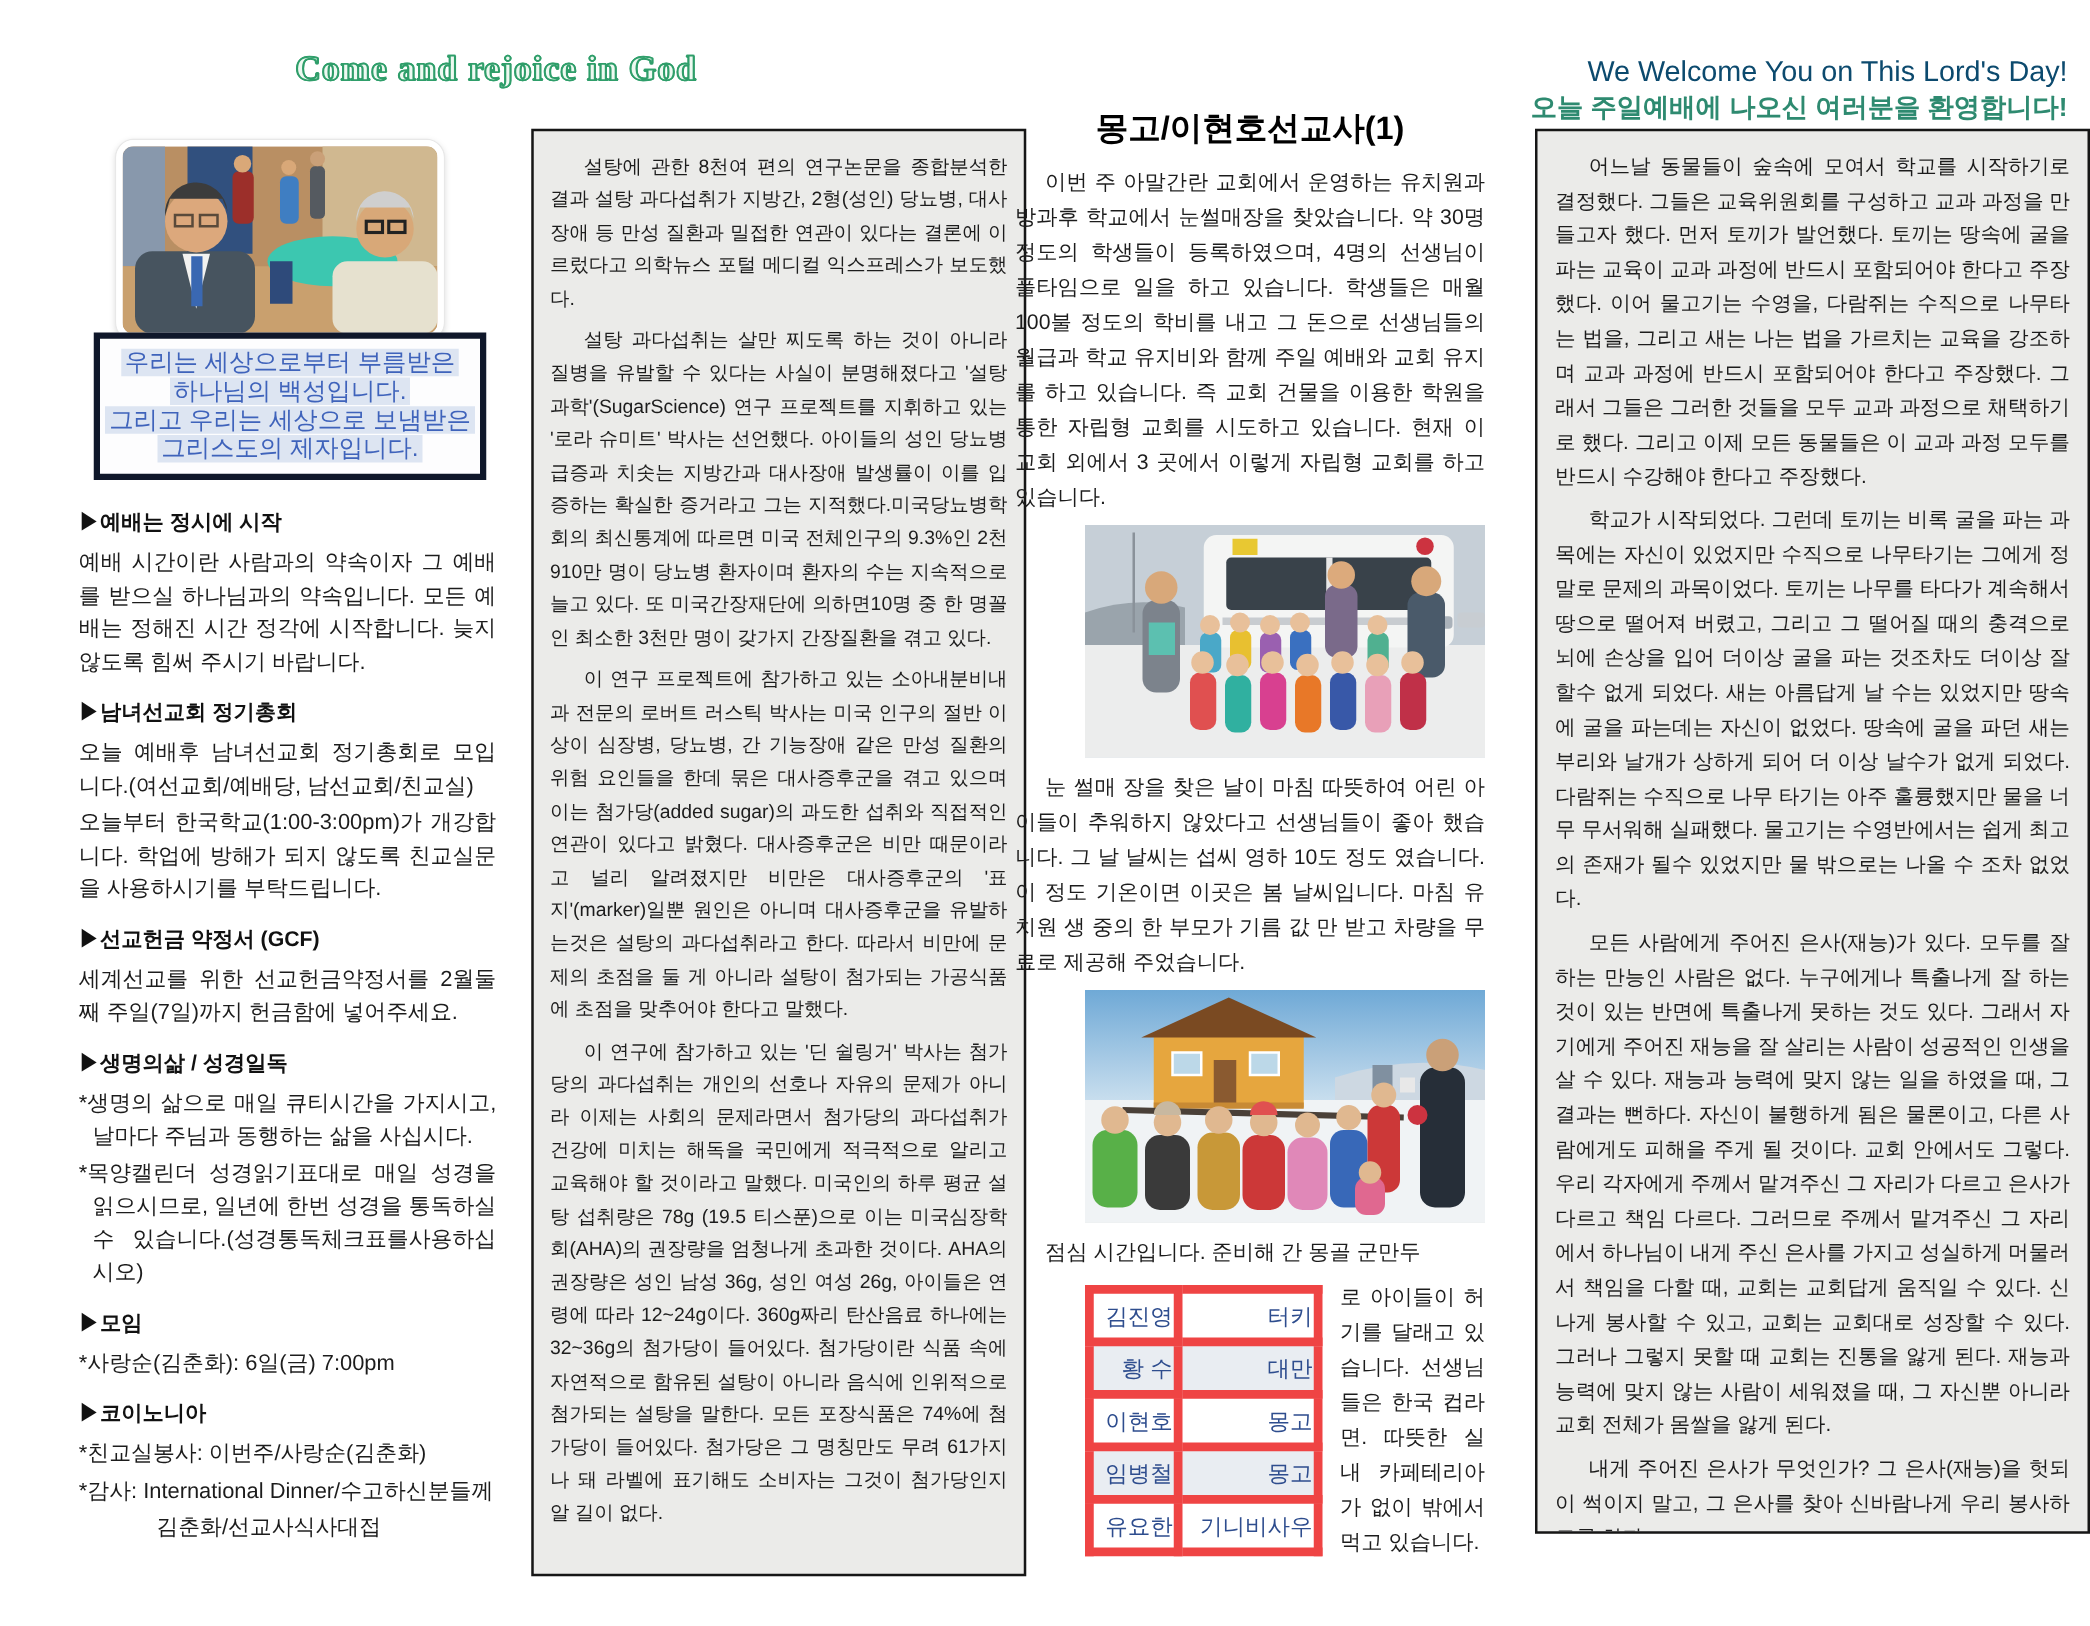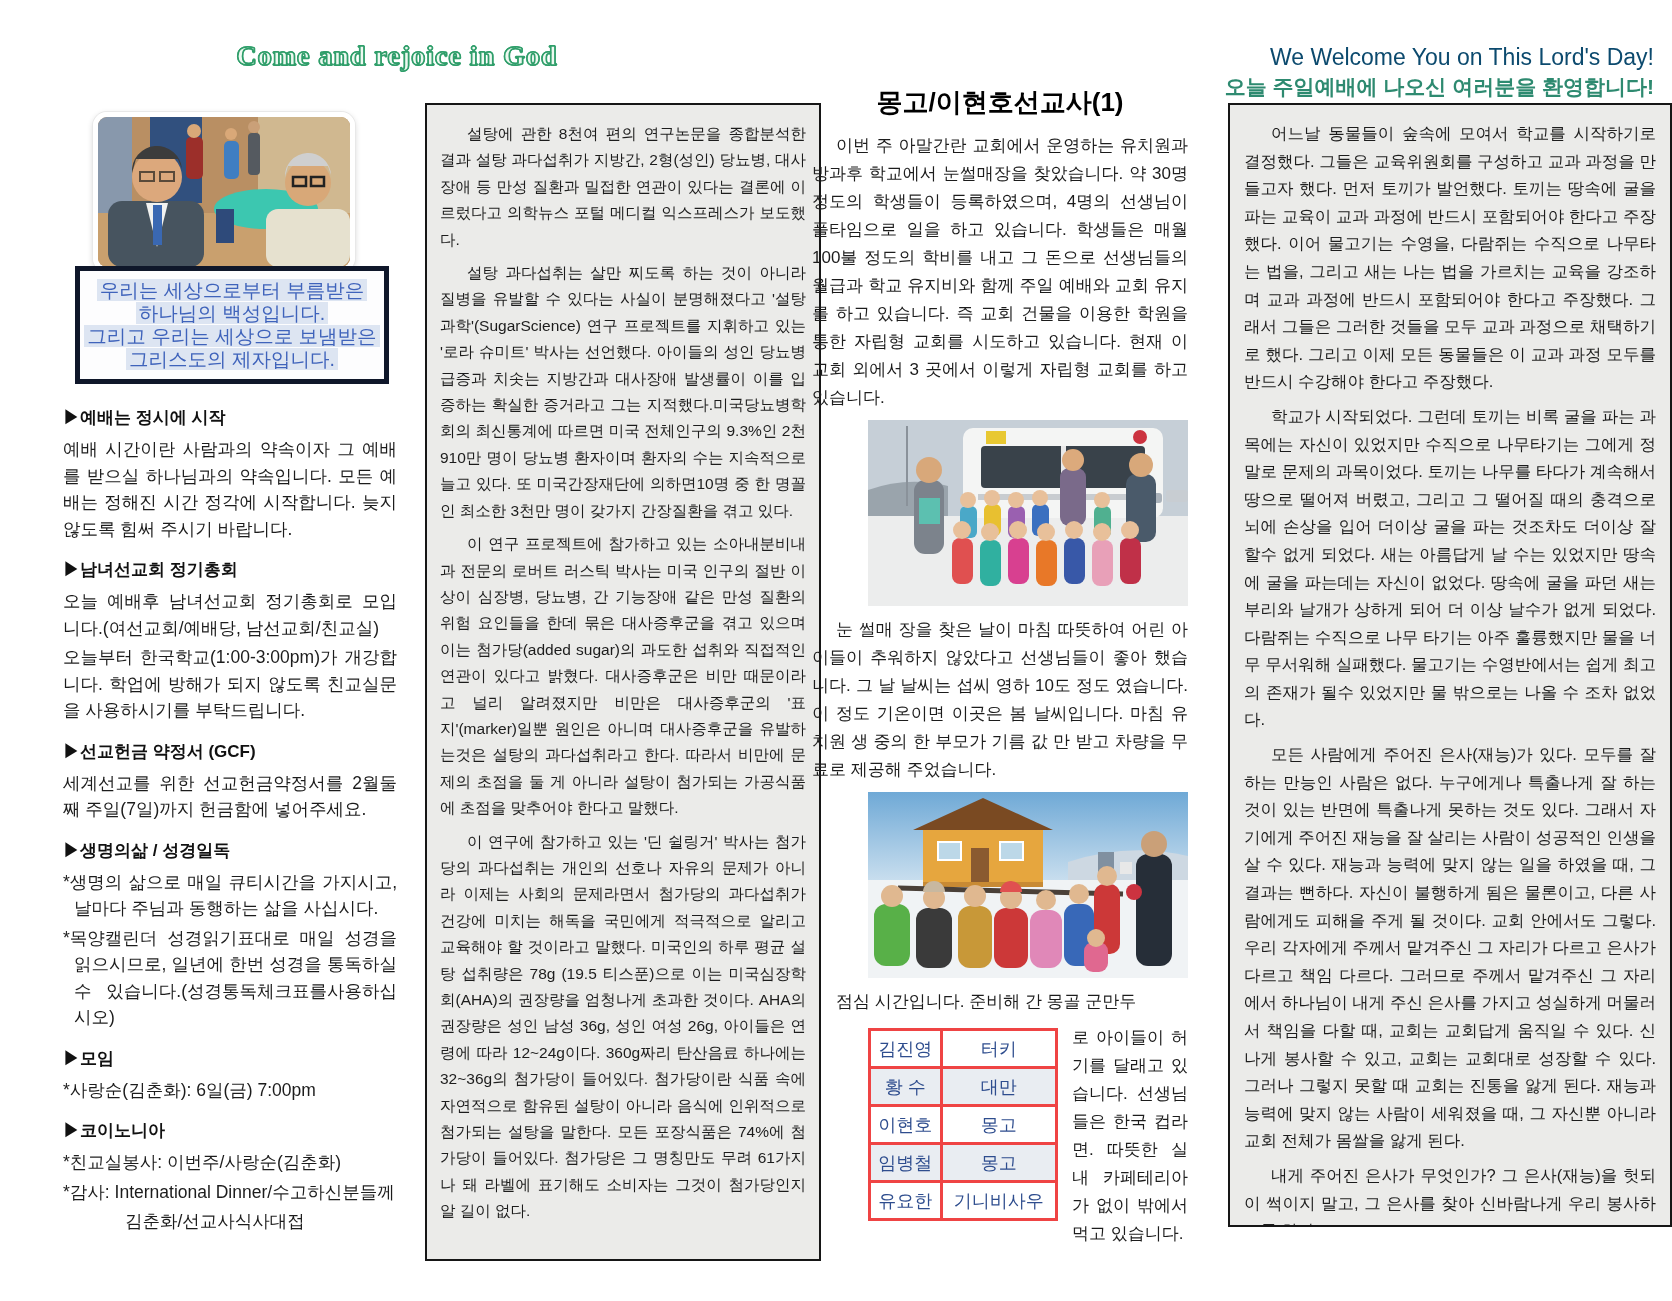--- a/index.html
+++ b/index.html
@@ -41,21 +41,21 @@
 
   
   .col3{position:absolute;left:812px;top:85px;width:376px;}
   .col3 h2{margin:0 0 12px 0;text-align:center;font-size:26px;font-weight:bold;color:#000;}
   .col3 p{margin:0 0 8px 0;font-size:17px;line-height:28px;text-align:justify;text-indent:24px;}
   .photo{width:320px;height:186px;margin:6px 0 10px auto;overflow:hidden;background:#dde2e6;}
   .photo svg{display:block;}
   .lunch{margin-top:2px;}
   .lunch-table{float:left;width:190px;margin:4px 14px 4px 56px;border-collapse:collapse;
     border:1px solid #9aa2ae;background:#fff;}
-  .lunch-table td{border:3px solid #ef4444;height:33px;text-align:center;
+  .lunch-table td{border:7px solid #ef4444;height:33px;text-align:right;
     font-size:18px;color:#2e4d8e;}
   .lunch-table tr:nth-child(even) td{background:#e9edf2;}
   .lunch-rest{text-indent:0 !important;}
 </style>
 </head>
 <body>
 
 <div class="page">
 
   <div class="header-left">Come and rejoice in God</div>

